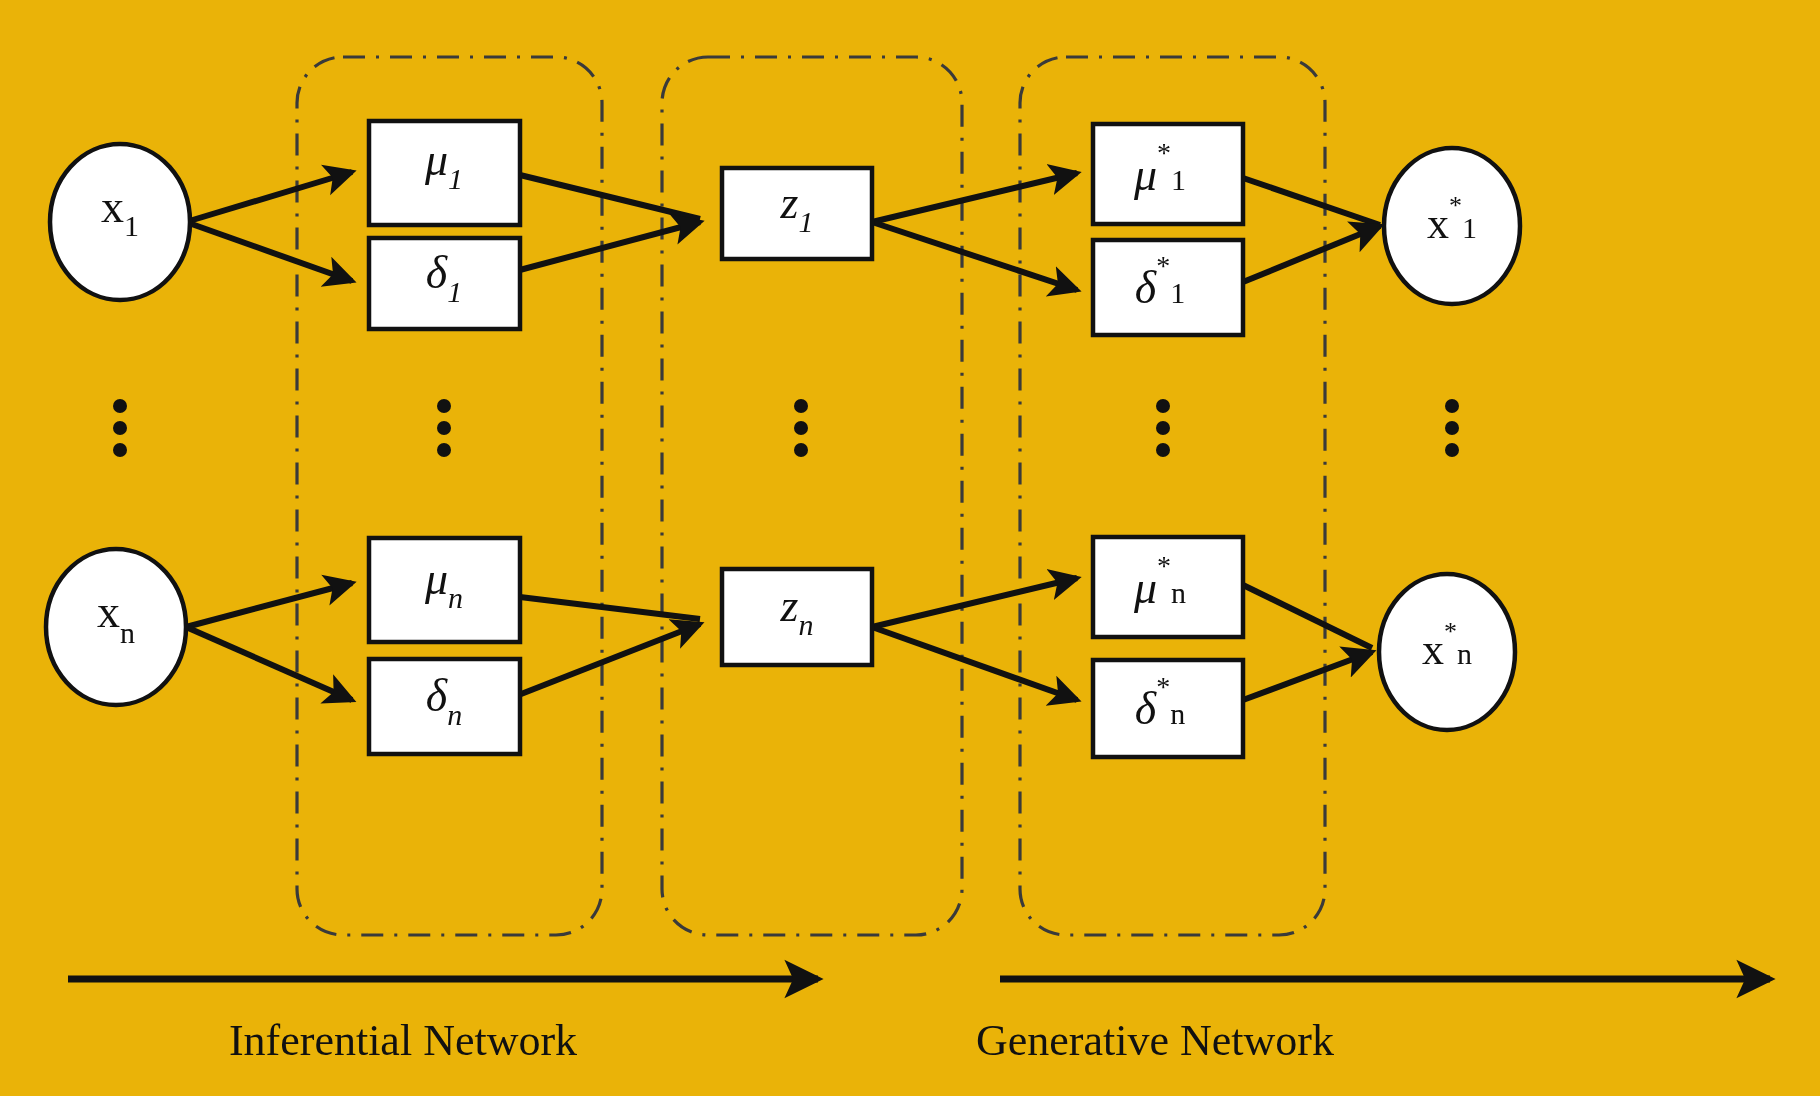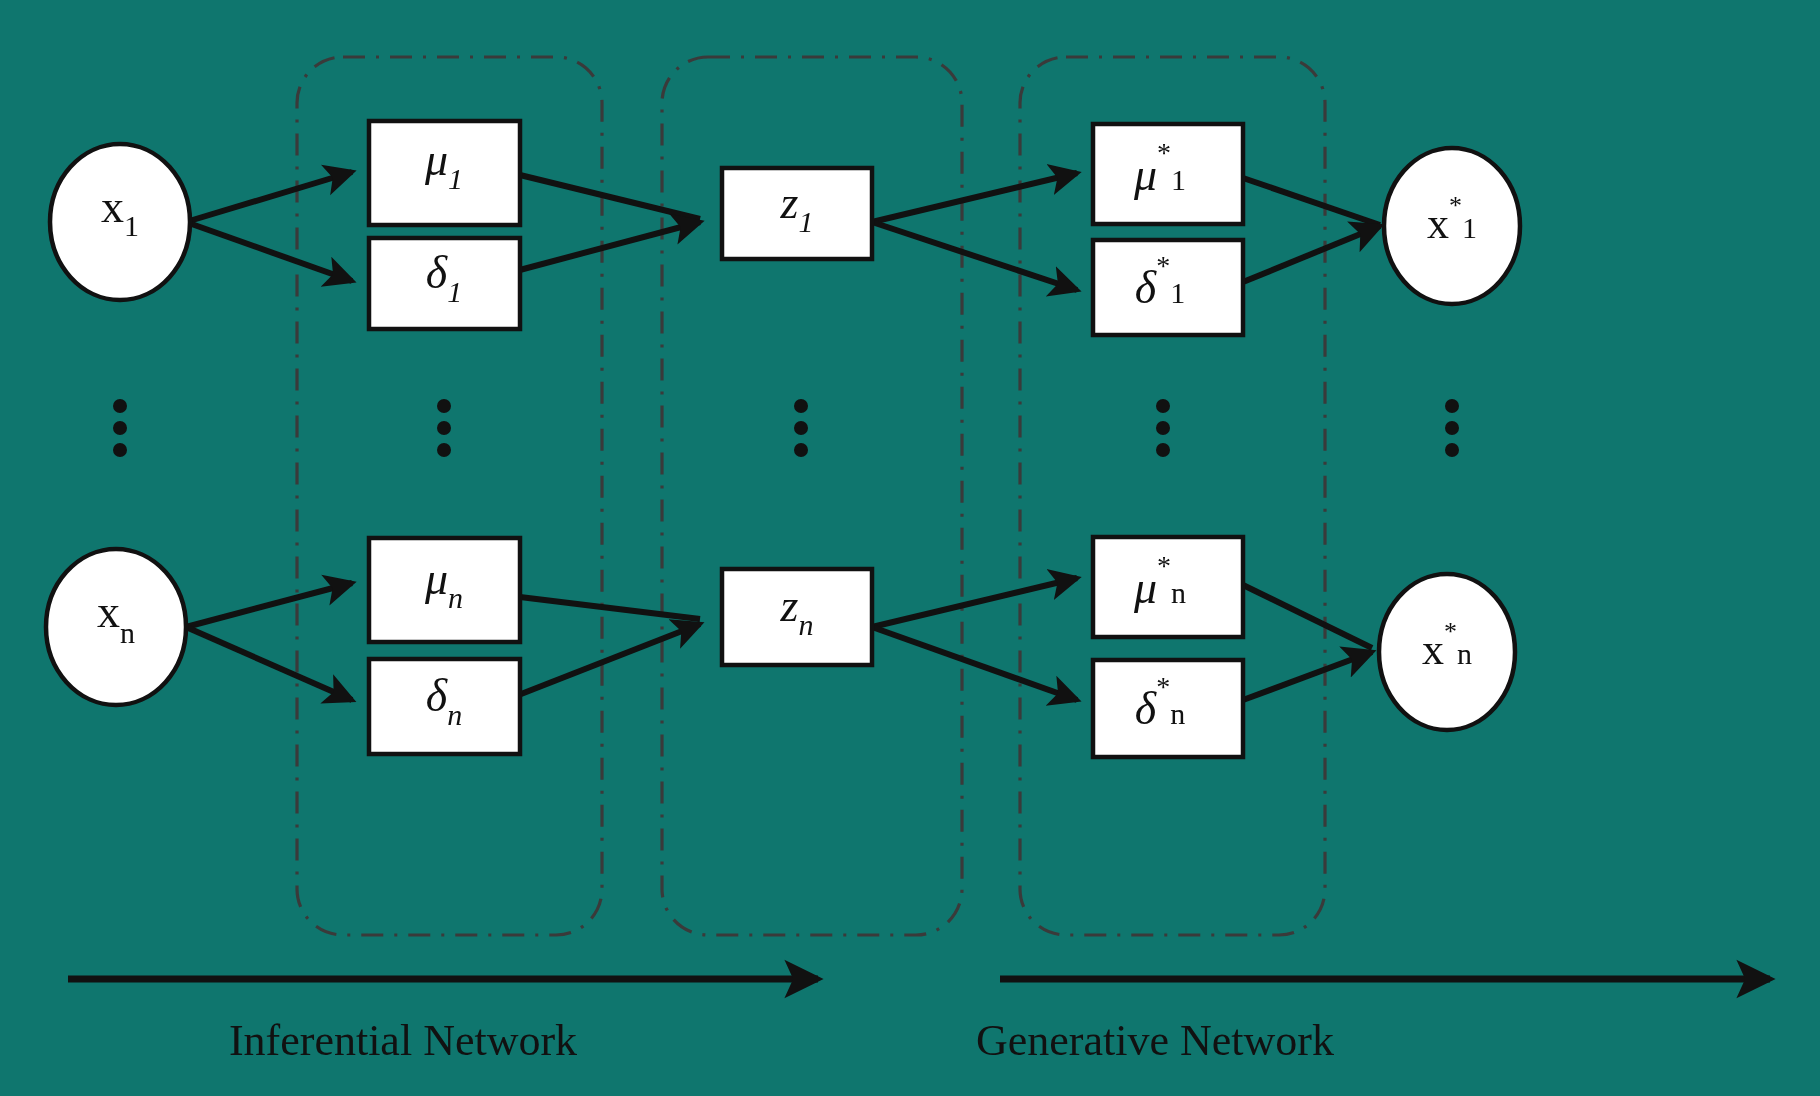--- a/index.html
+++ b/index.html
@@ -7,21 +7,21 @@
     padding: 0;
     background: #ffffff;
   }
   body {
     font-family: "Liberation Serif", "DejaVu Serif", serif;
   }
   #diagram-root {
     position: relative;
     width: 1820px;
     height: 1096px;
-    background: #0f766e;
+    background: #eab308;
     overflow: hidden;
   }
   svg.canvas {
     position: absolute;
     top: 0;
     left: 0;
     width: 1820px;
     height: 1096px;
     display: block;
   }

